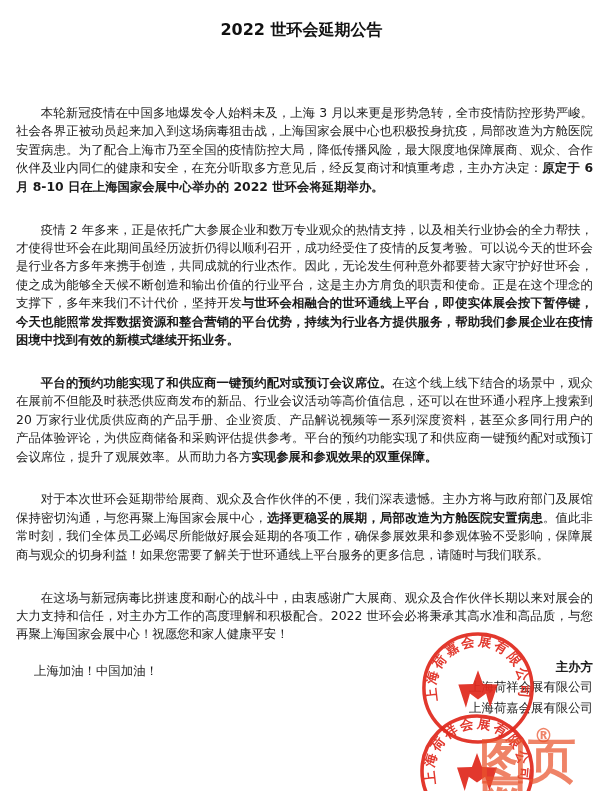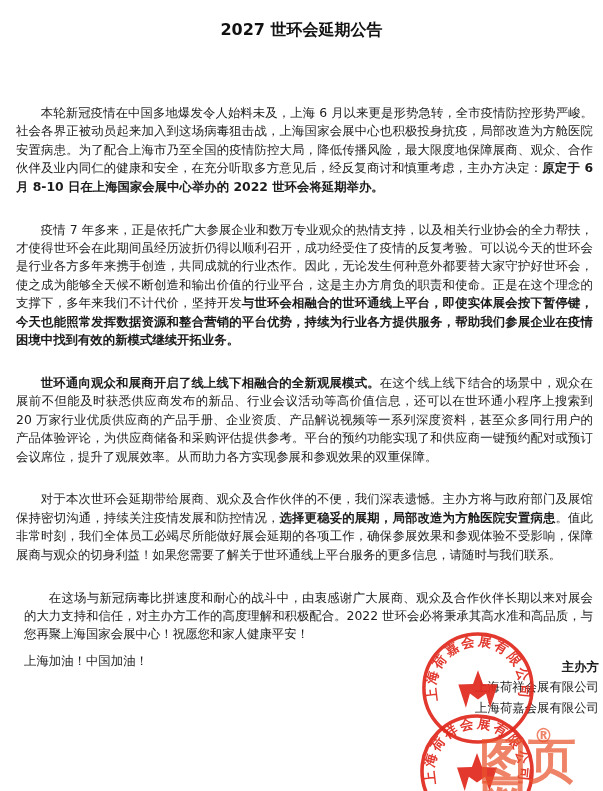--- a/index.html
+++ b/index.html
@@ -13,51 +13,51 @@
   }
   .salutation{
     position:absolute;top:66px;left:16px;width:577px;
     font-size:12.4px;font-weight:bold;
   }
   .body-text{
     position:absolute;top:104px;left:16px;width:577px;
     font-size:12.4px;line-height:18.4px;text-align:justify;
   }
   .body-text p{margin:0 0 24.5px 0;text-indent:2em;}
-  .body-text p.no-indent{text-indent:0;margin:8px;font-family:Liberation Serif, serif;}
-  .body-text p.last{margin-bottom:0;margin-left:8px;}
+  .body-text p.no-indent{text-indent:0;margin:18px;font-family:Liberation Serif, serif;}
+  .body-text p.last{margin-bottom:0;}
   .signature{
-    position:absolute;top:657px;right:4px;text-align:right;
+    position:absolute;top:657px;right:10px;text-align:right;
     font-size:12.4px;line-height:20.4px;z-index:1;
   }
   .signature .sig-label{font-weight:bold;}
   .stamp{position:absolute;z-index:2;opacity:.93;}
   .stamp-top{left:419px;top:629px;}
   .stamp-bottom{left:417px;top:711px;}
   .stamp text{font-family:"DejaVu Sans","Liberation Sans",sans-serif;font-weight:600;}
   .watermark{
     position:absolute;z-index:3;font-weight:900;pointer-events:none;
     font-family:"DejaVu Sans","Liberation Sans",sans-serif;
   }
   .wm-text{left:479px;top:739px;font-size:48px;letter-spacing:1px;line-height:42px;}
   .wm-reg{left:534px;top:726px;font-size:19px;line-height:19px;}
 </style>
 </head>
 <body>
 
 <div class="page">
 
-  <h1 class="title">2027 世环会延期公告</h1>
+  <h1 class="title">2022 世环会延期公告</h1>
 
 
   <div class="body-text">
-    <p><span>本轮新冠疫情在中国多地爆发令人始料未及，上海 6 月以来更是形势急转，全市疫情防控形势严峻。社会各界正被动员起来加入到这场病毒狙击战，上海国家会展中心也积极投身抗疫，局部改造为方舱医院安置病患。为了配合上海市乃至全国的疫情防控大局，降低传播风险，最大限度地保障展商、观众、合作伙伴及业内同仁的健康和安全，在充分听取多方意见后，经反复商讨和慎重考虑，主办方决定：</span><span style="font-weight: bold;">原定于 6 月 8-10 日在上海国家会展中心举办的 2022 世环会将延期举办。</span></p>
-    <p><span>疫情 7 年多来，正是依托广大参展企业和数万专业观众的热情支持，以及相关行业协会的全力帮扶，才使得世环会在此期间虽经历波折仍得以顺利召开，成功经受住了疫情的反复考验。可以说今天的世环会是行业各方多年来携手创造，共同成就的行业杰作。因此，无论发生何种意外都要替大家守护好世环会，使之成为能够全天候不断创造和输出价值的行业平台，这是主办方肩负的职责和使命。正是在这个理念的支撑下，多年来我们不计代价，坚持开发</span><span style="font-weight: bold;">与世环会相融合的世环通线上平台，即使实体展会按下暂停键，今天也能照常发挥数据资源和整合营销的平台优势，持续为行业各方提供服务，帮助我们参展企业在疫情困境中找到有效的新模式继续开拓业务。</span></p>
-    <p><span style="font-weight: bold;">世环通向观众和展商开启了线上线下相融合的全新观展模式。</span><span>在这个线上线下结合的场景中，观众在展前不但能及时获悉供应商发布的新品、行业会议活动等高价值信息，还可以在</span><span style="font-weight: normal;">世环通小程序</span><span>上搜索到 20 万家行业优质供应商的产品手册、企业资质、产品解说视频等一系列深度资料，甚至众多同行用户的产品体验评论，为供应商储备和采购评估提供参考。平台的预约功能实现了和供应商一键预约配对或预订会议席位，提升了观展效率。从而助力各方</span><span style="font-weight: normal;">实现参展和参观效果的双重保障。</span></p>
-    <p><span>对于本次世环会延期带给展商、观众及合作伙伴的不便，我们深表遗憾。主办方将与政府部门及展馆保持密切沟通，持续关注疫情发展和防控情况，</span><span style="font-weight: bold;">选择更稳妥的展期，局部改造为方舱医院安置病患</span><span>。值此非常时刻，我们全体员工必竭尽所能做好展会延期的各项工作，确保参展效果和参观体验不受影响，保障展商与观众的切身利益！如果您需要了解关于世环通线上平台服务的更多信息，请随时与我们联系。</span></p>
+    <p><span>本轮新冠疫情在中国多地爆发令人始料未及，上海 3 月以来更是形势急转，全市疫情防控形势严峻。社会各界正被动员起来加入到这场病毒狙击战，上海国家会展中心也积极投身抗疫，局部改造为方舱医院安置病患。为了配合上海市乃至全国的疫情防控大局，降低传播风险，最大限度地保障展商、观众、合作伙伴及业内同仁的健康和安全，在充分听取多方意见后，经反复商讨和慎重考虑，主办方决定：</span><span style="font-weight: bold;">原定于 6 月 8-10 日在上海国家会展中心举办的 2022 世环会将延期举办。</span></p>
+    <p><span>疫情 2 年多来，正是依托广大参展企业和数万专业观众的热情支持，以及相关行业协会的全力帮扶，才使得世环会在此期间虽经历波折仍得以顺利召开，成功经受住了疫情的反复考验。可以说今天的世环会是行业各方多年来携手创造，共同成就的行业杰作。因此，无论发生何种意外都要替大家守护好世环会，使之成为能够全天候不断创造和输出价值的行业平台，这是主办方肩负的职责和使命。正是在这个理念的支撑下，多年来我们不计代价，坚持开发</span><span style="font-weight: bold;">与世环会相融合的世环通线上平台，即使实体展会按下暂停键，今天也能照常发挥数据资源和整合营销的平台优势，持续为行业各方提供服务，帮助我们参展企业在疫情困境中找到有效的新模式继续开拓业务。</span></p>
+    <p><span style="font-weight: bold;">平台的预约功能实现了和供应商一键预约配对或预订会议席位。</span><span>在这个线上线下结合的场景中，观众在展前不但能及时获悉供应商发布的新品、行业会议活动等高价值信息，还可以在</span><span style="font-weight: normal;">世环通小程序</span><span>上搜索到 20 万家行业优质供应商的产品手册、企业资质、产品解说视频等一系列深度资料，甚至众多同行用户的产品体验评论，为供应商储备和采购评估提供参考。平台的预约功能实现了和供应商一键预约配对或预订会议席位，提升了观展效率。从而助力各方</span><span style="font-weight: bold;">实现参展和参观效果的双重保障。</span></p>
+    <p><span>对于本次世环会延期带给展商、观众及合作伙伴的不便，我们深表遗憾。主办方将与政府部门及展馆保持密切沟通，与您再聚上海国家会展中心，</span><span style="font-weight: bold;">选择更稳妥的展期，局部改造为方舱医院安置病患</span><span>。值此非常时刻，我们全体员工必竭尽所能做好展会延期的各项工作，确保参展效果和参观体验不受影响，保障展商与观众的切身利益！如果您需要了解关于世环通线上平台服务的更多信息，请随时与我们联系。</span></p>
     <p class="last"><span>在这场与新冠病毒比拼速度和耐心的战斗中，由衷感谢广大展商、观众及合作伙伴长期以来对展会的大力支持和信任，对主办方工作的高度理解和积极配合。2022 世环会必将秉承其高水准和高品质，与您再聚上海国家会展中心！祝愿您和家人健康平安！</span></p>
     <p class="no-indent">上海加油！中国加油！</p>
   </div>
 
   <div class="signature">
     <div class="sig-label">主办方</div>
     <div>上海荷祥会展有限公司</div>
     <div>上海荷嘉会展有限公司</div>
   </div>
 

